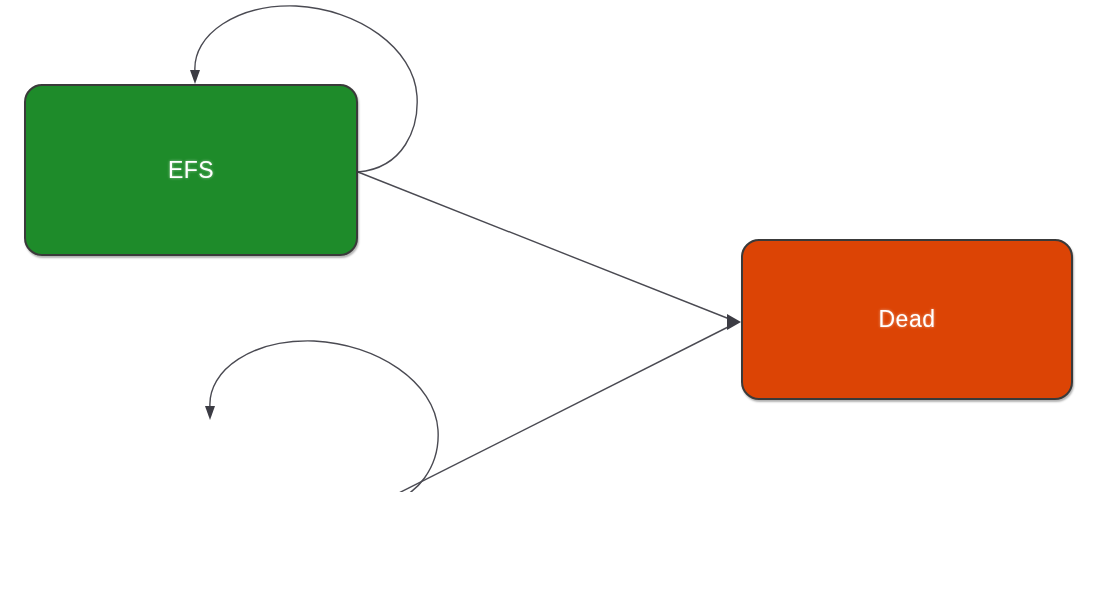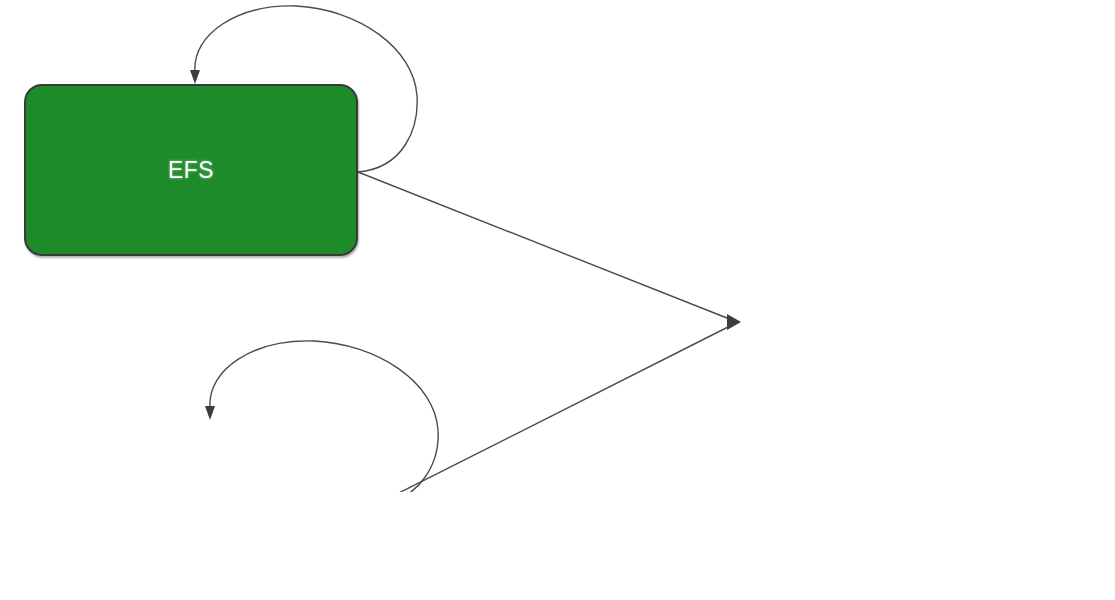--- a/index.html
+++ b/index.html
@@ -90,14 +90,17 @@
     </g>
 
     <polygon class="edge-arrow" points="741,322 727,314 727,330"></polygon>
   </svg>
 
   <div class="state-node" id="node-efs">
     <span class="state-label">EFS</span>
   </div>
 
 
+  <div class="state-node" id="node-dead">
+    <span class="state-label">Dead</span>
+  </div>
 
 </div>
 
 </body></html>

